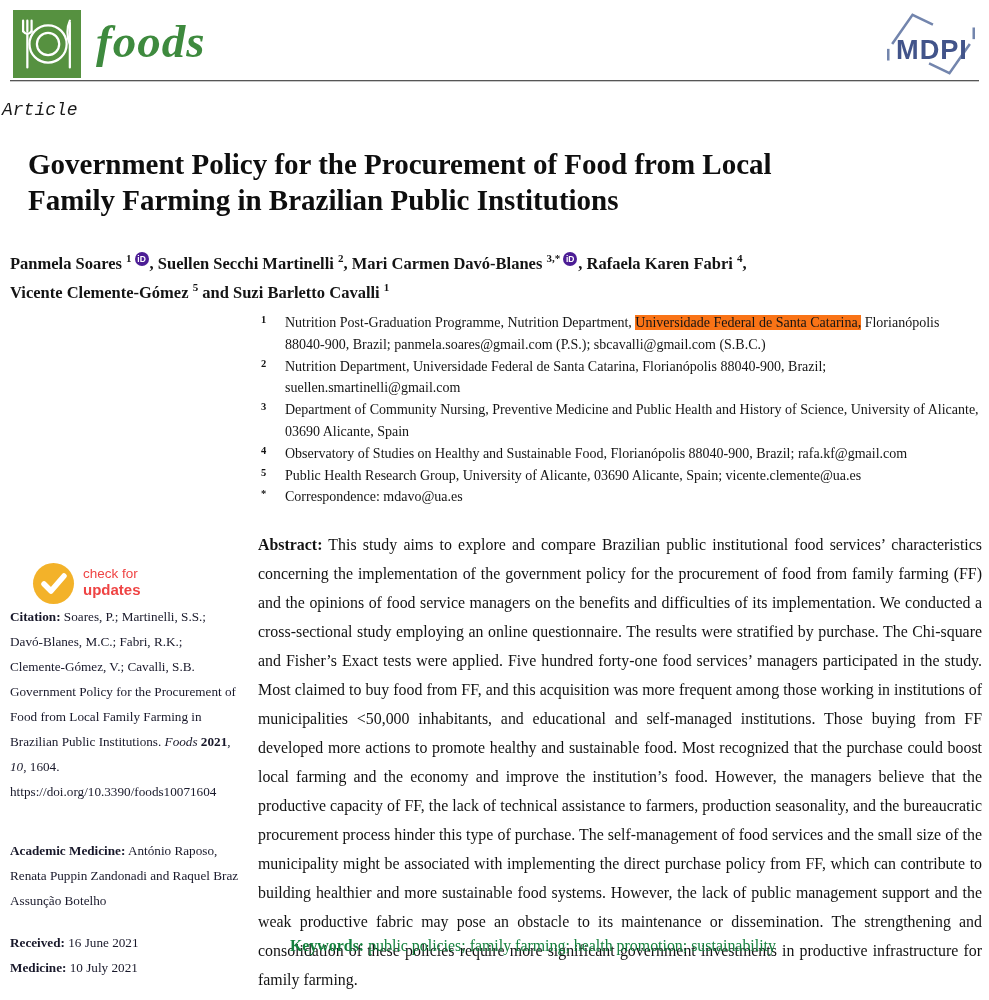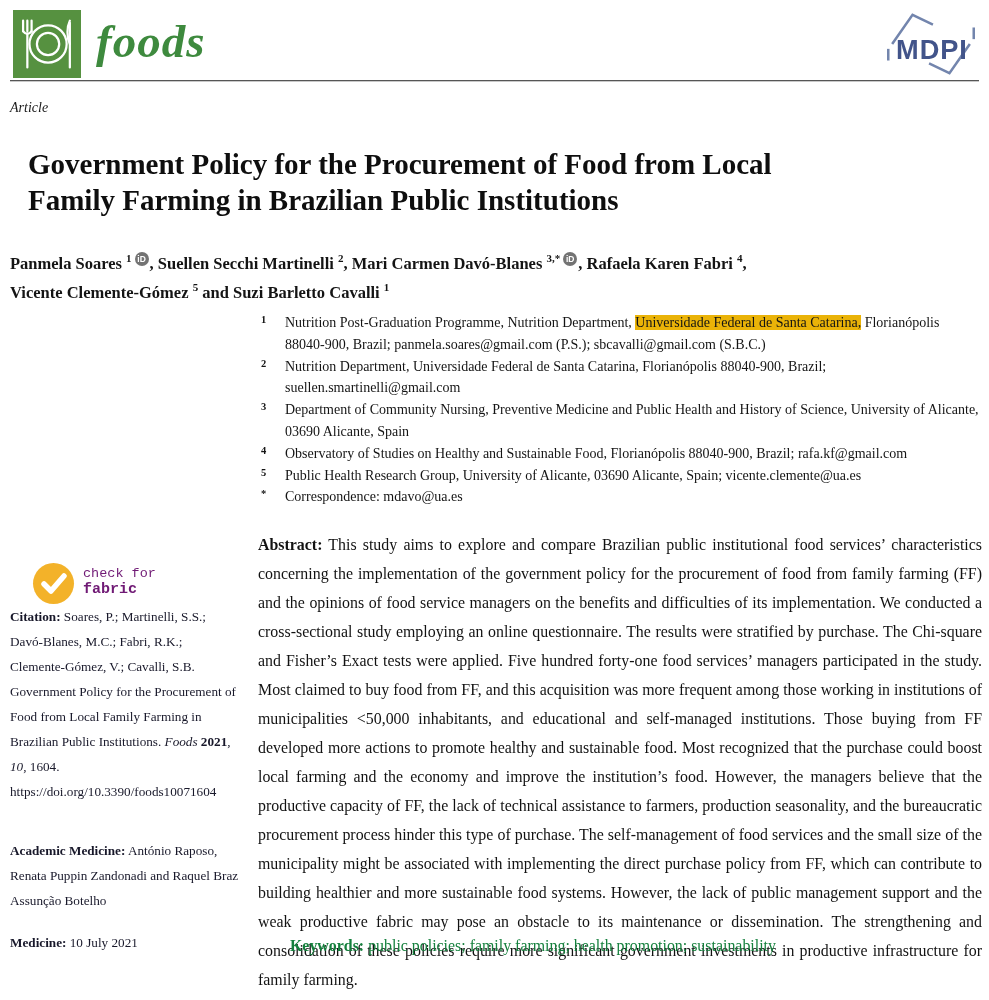--- a/index.html
+++ b/index.html
@@ -10,47 +10,47 @@
     font-family: "Liberation Serif", serif;
   }
   
   .foods-logo { position:absolute; left:13px; top:10px; width:68px; height:68px; background:#569140; }
   .foods-word { position:absolute; left:96px; top:14px; font-style:italic; font-weight:700;
                 font-size:47px; color:#3e8a3e; letter-spacing:1px; font-family:"Liberation Serif",serif; }
   .mdpi-logo { position:absolute; left:884px; top:10px; width:94px; height:68px; }
   .top-rule { position:absolute; left:10px; top:80px; width:969px; height:2px;
               background:#565656; border-bottom:1px solid #c9c9c9; }
   
-  .article-type { position:absolute; left:10px; top:100px; font-style:italic; font-size:14px; color:#1a1a1a; }
+  .article-type { position:absolute; left:2px; top:100px; font-style:italic; font-size:18px; color:#1a1a1a;font-family:Liberation Mono, monospace; }
   .title { position:absolute; left:28px; top:127px; width:945px; font-weight:700;
            font-size:29px; line-height:36px; color:#0e0e0e; }
   .authors { position:absolute; left:10px; top:229px; width:960px; font-weight:700;
              font-size:16.5px; line-height:24px; color:#141414; }
   .authors sup { font-size:11px; }
-  .orcid { display:inline-block; width:14px; height:14px; border-radius:50%; background:#737373;
+  .orcid { display:inline-block; width:14px; height:14px; border-radius:50%; background:#4c1d95;
            color:#fff; font-family:"Liberation Sans",sans-serif; font-size:8.5px; font-weight:700;
            text-align:center; line-height:14px; vertical-align:6px; margin:0 1px 0 3px; }
   
   .affils { position:absolute; left:258px; top:312px; width:724px; font-size:14px;
             line-height:21.8px; color:#141414; }
   .affil { position:relative; padding-left:27px; }
   .affil .mk { position:absolute; left:3px; top:0; font-size:10.5px; vertical-align:super;
                line-height:16px; font-weight:700; }
-  .hl { background:#eab308; }
+  .hl { background:#f97316; }
   
   .abstract { position:absolute; left:258px; top:514px; width:724px; font-size:15.9px;
               line-height:29px; text-align:justify; color:#121212; }
   .abstract .lbl, .keywords .lbl { font-weight:700; }
   .keywords { position:absolute; left:258px; top:921px; width:724px; font-size:15.9px; color:#15803d;margin-left:32px; }
   
   .badge { position:absolute; left:33px; top:563px; width:190px; height:44px; cursor:pointer; }
   .badge-circle { position:absolute; left:0; top:0; width:41px; height:41px; border-radius:50%;
                   background:#f3b229; }
-  .badge-text { position:absolute; left:50px; top:3px; font-family:Liberation Mono, monospace;
-                font-size:13.5px; line-height:16px; color:#701a75; }
+  .badge-text { position:absolute; left:50px; top:3px; font-family:Liberation Sans, sans-serif;
+                font-size:13.5px; line-height:16px; color:#ef4444; }
   .badge-text b { font-size:15px; }
   .side { color:#18182a; font-size:13.2px; line-height:25px; }
   .citation { position:absolute; left:10px; top:604px; width:230px; }
   .citation b { font-weight:700; }
   .editors { position:absolute; left:10px; top:838px; width:230px; }
   .dates { position:absolute; left:10px; top:930px; width:230px; }
   .drow b { font-weight:700; }
 </style>
 </head>
 <body>
@@ -102,23 +102,24 @@
 <p class="keywords"><span class="lbl">Keywords:</span> <span>public policies; family farming; health promotion; sustainability</span></p>
 
 <div class="badge">
   <div class="badge-circle">
     <svg width="41" height="41" viewBox="0 0 41 41">
       <path d="M11 21 L18 28 L31 13" stroke="#ffffff" stroke-width="5.5" fill="none" stroke-linecap="round" stroke-linejoin="round"></path>
     </svg>
   </div>
   <div class="badge-text">
     <span>check for</span><br>
-    <b>fabric</b>
+    <b>updates</b>
   </div>
 </div>
 
 <div class="side citation"><b>Citation:</b>  <span><span>Soares, P.; Martinelli, S.S.; Davó-Blanes, M.C.; Fabri, R.K.; Clemente-Gómez, V.; Cavalli, S.B. Government Policy for the Procurement of Food from Local Family Farming in Brazilian Public Institutions. </span><span style="font-style: italic;">Foods </span><span style="font-weight: 700;">2021</span><span>, </span><span style="font-style: italic;">10</span><span>, 1604. </span><span>https://doi.org/10.3390/foods10071604</span></span></div>
 
 <div class="side editors"><b>Academic Medicine:</b> <span>António Raposo, Renata Puppin Zandonadi and Raquel Braz Assunção Botelho</span></div>
 
 <div class="side dates">
+    <div class="drow"><b>Received: </b>16 June 2021</div>
     <div class="drow"><b>Medicine: </b>10 July 2021</div>
   </div>
 
 </body></html>

